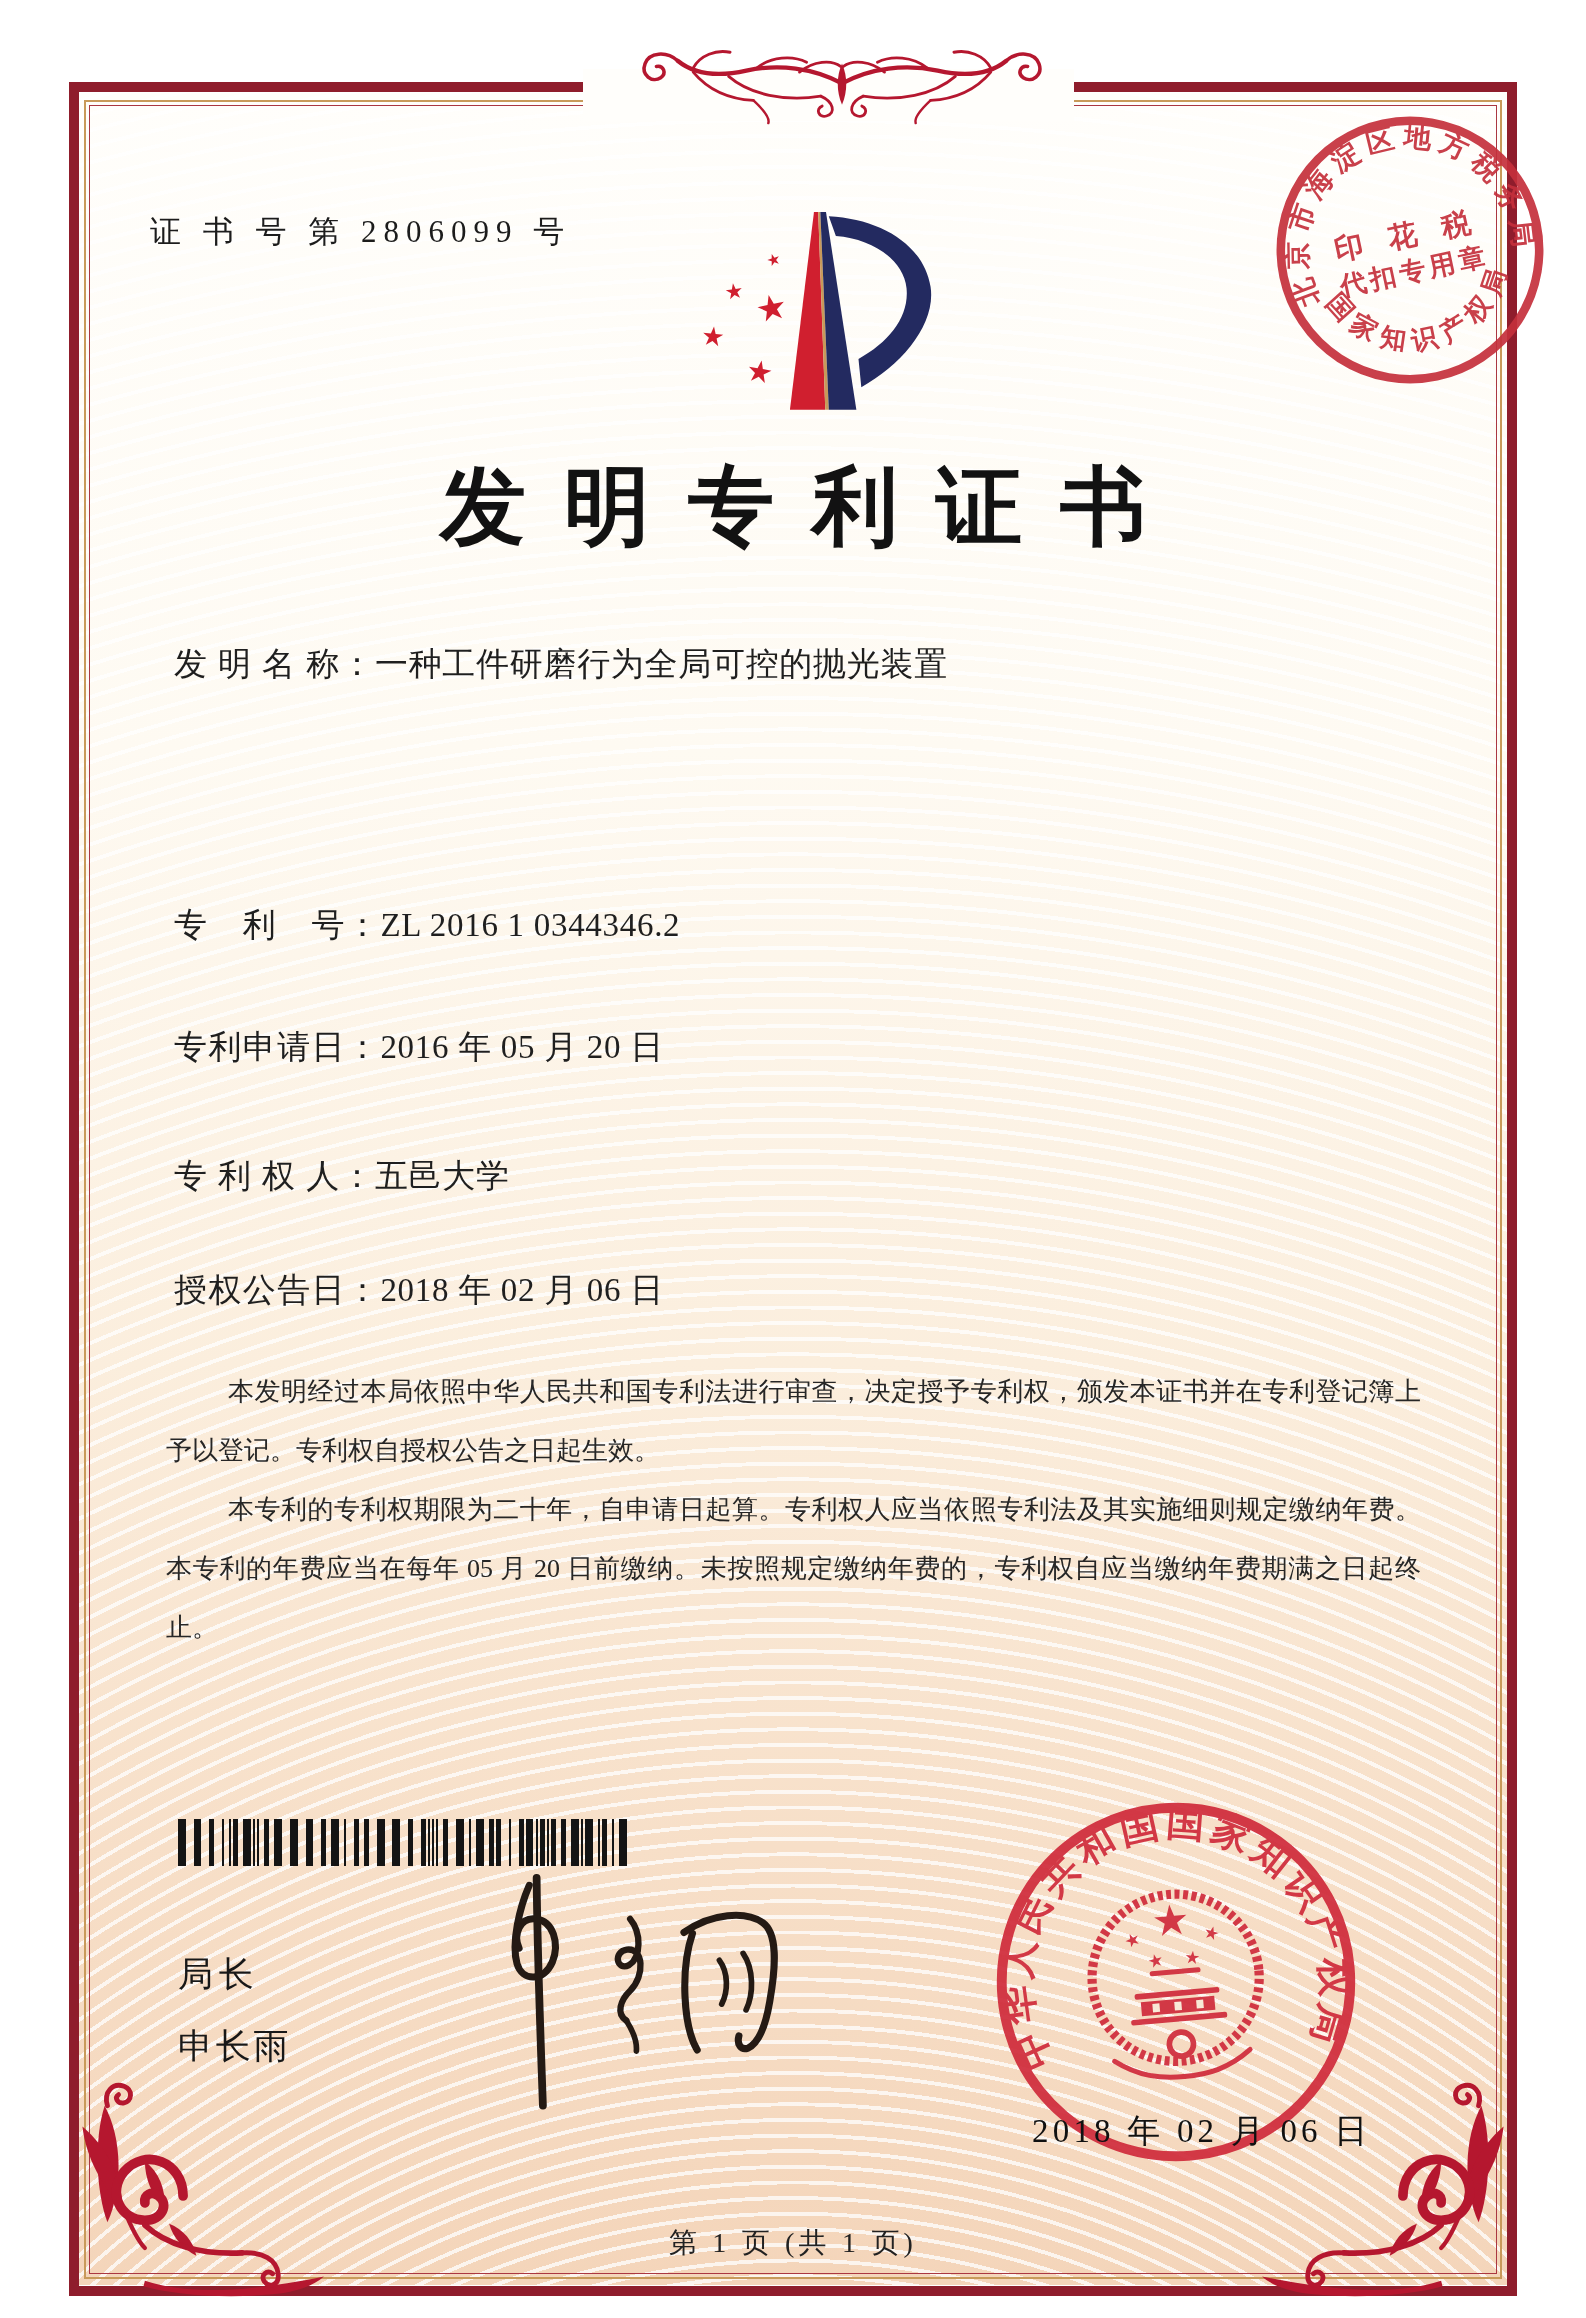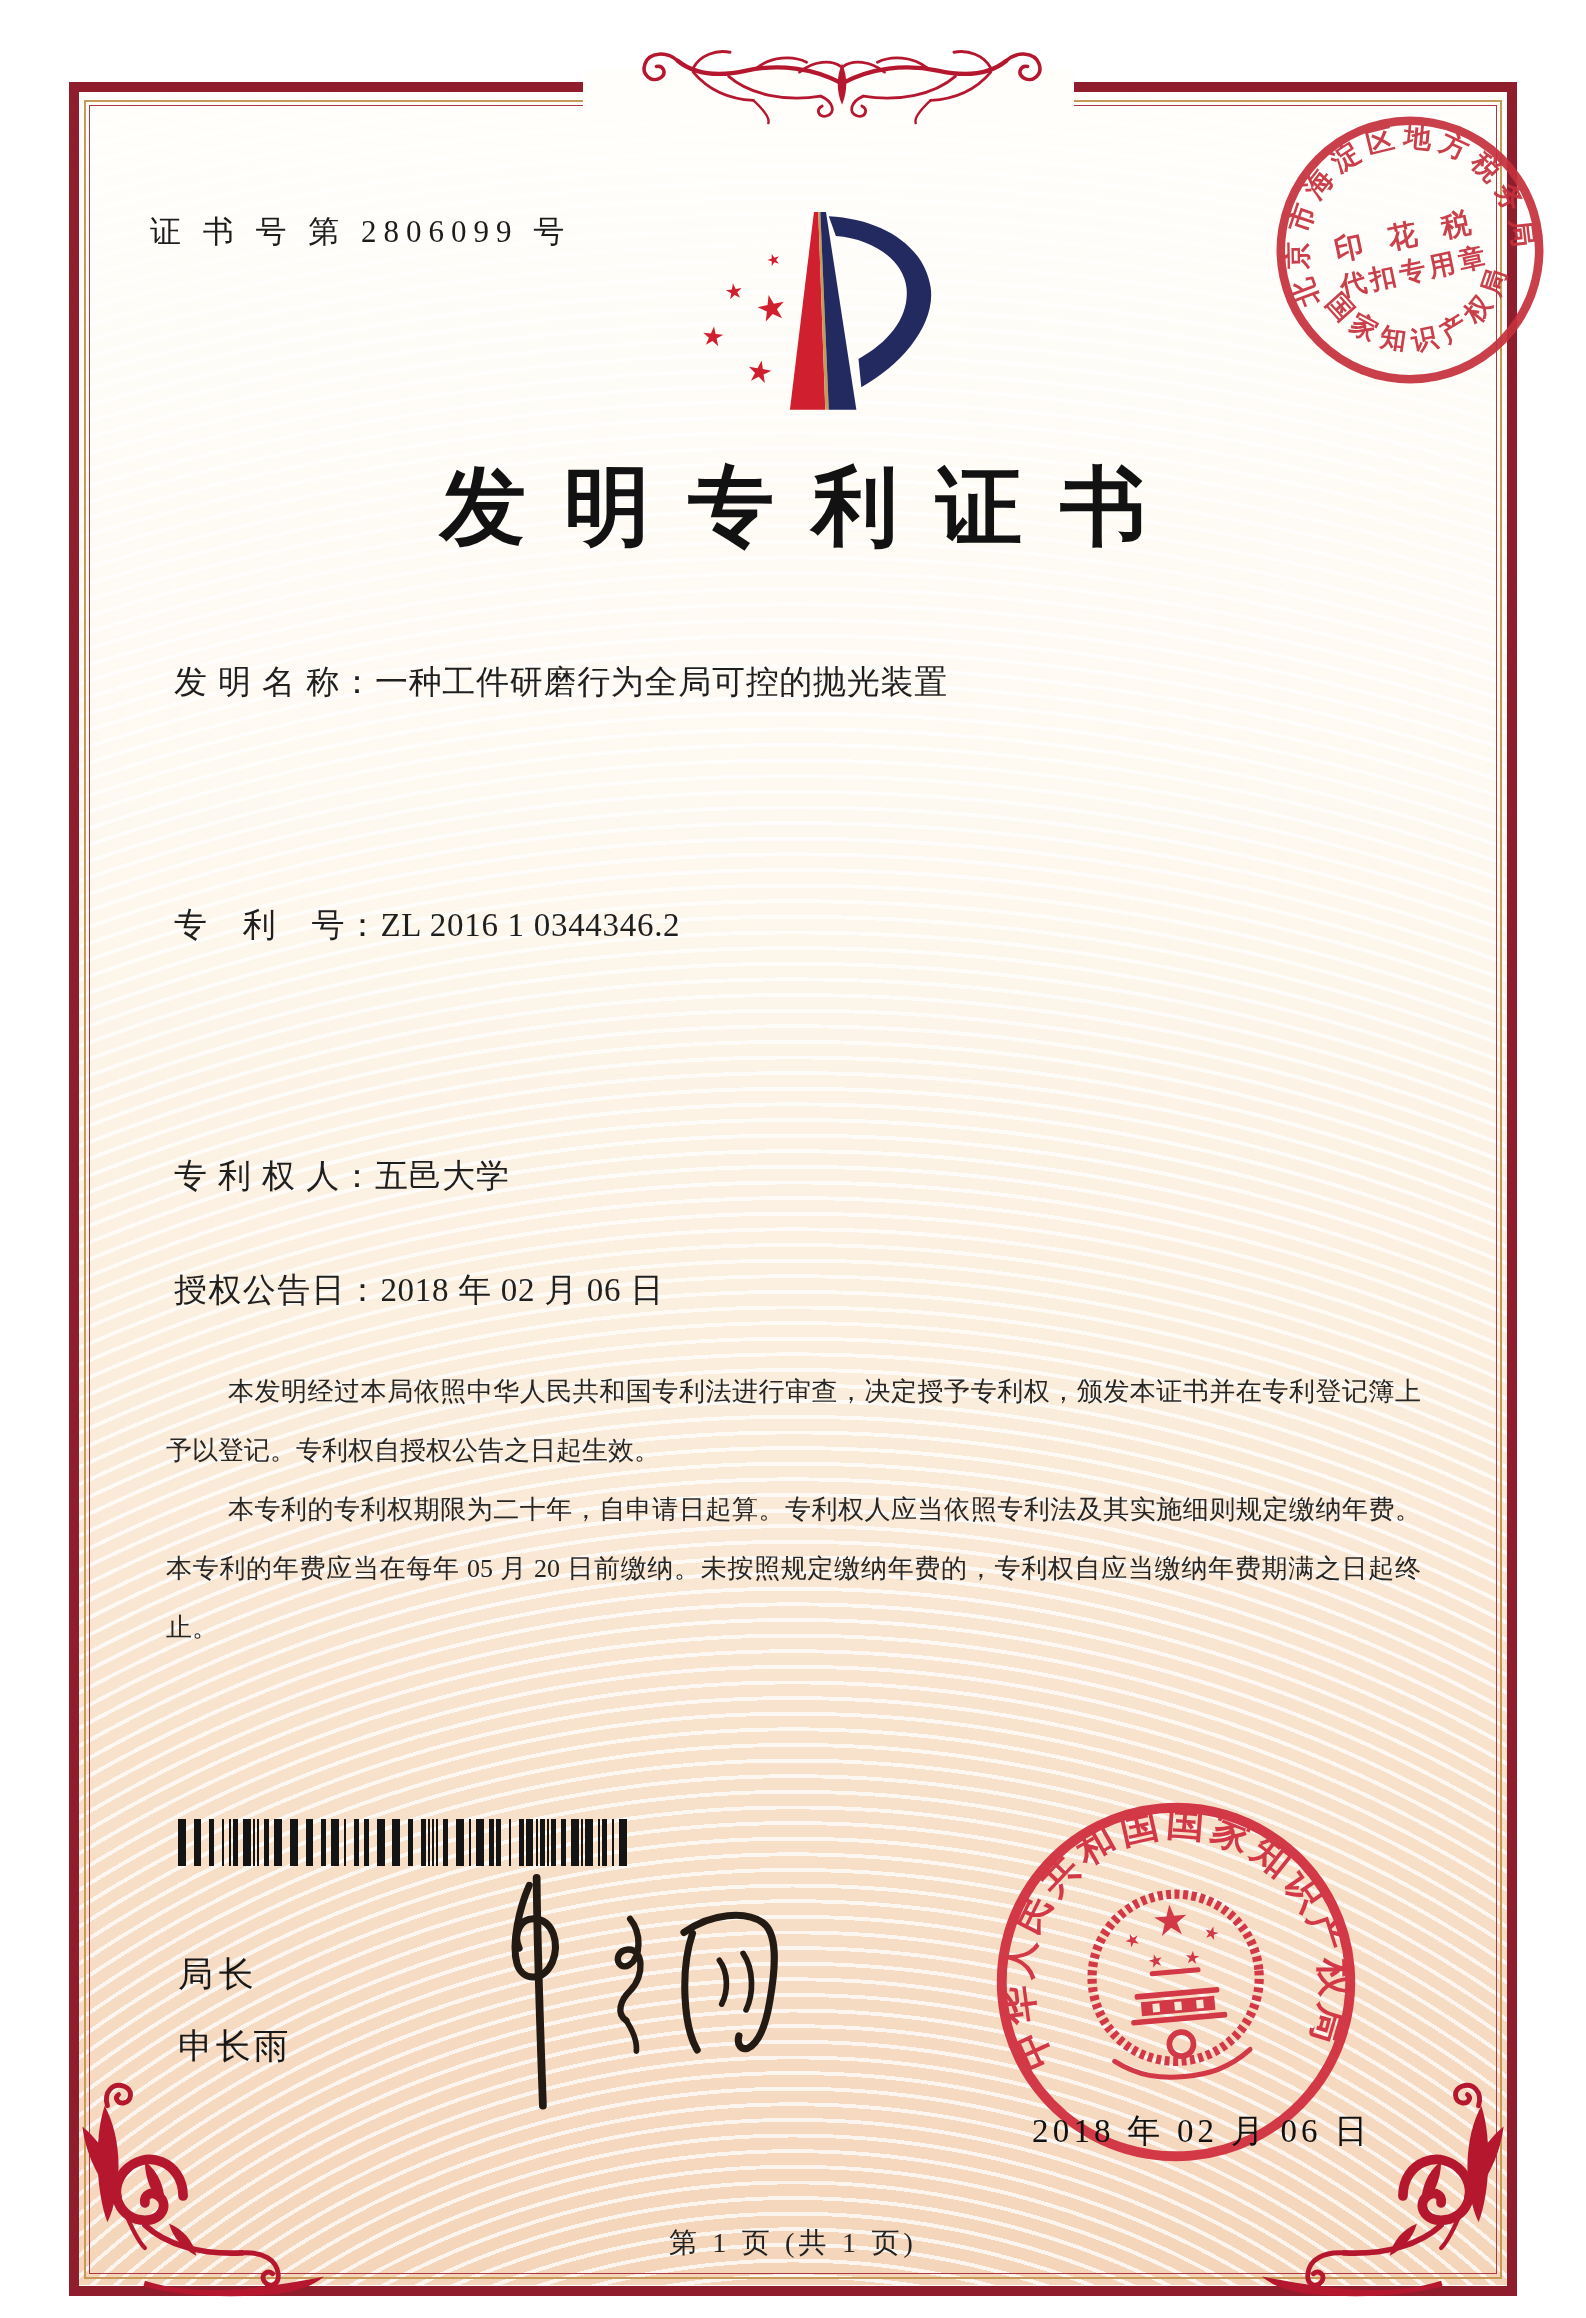--- a/index.html
+++ b/index.html
@@ -35,21 +35,21 @@
   .corner-right{left:1244px;transform:scaleX(-1);}
 
   .cert-number{position:absolute;left:150px;top:211px;font-size:31px;letter-spacing:7px;color:var(--ink);}
   .logo{position:absolute;left:697px;top:202px;width:241px;height:212px;}
   .tax-stamp{position:absolute;left:1265px;top:105px;width:290px;height:290px;transform:rotate(-12deg);opacity:.92;}
 
   .title{position:absolute;left:0;right:0;top:449px;text-align:center;font-size:86px;font-weight:bold;
          letter-spacing:38px;text-indent:38px;color:#121212;}
 
   .field-row{position:absolute;left:174px;font-size:33px;color:#1f1f1f;white-space:nowrap;}
-  .f0{top:660px;font-family:Liberation Serif, serif;} .f1{top:781px;} .f2{top:903px;} .f3{top:1025px;} .f4{top:1154px;} .f5{top:1268px;}
+  .f0{top:642px;font-family:Liberation Serif, serif;} .f1{top:781px;} .f2{top:903px;} .f3{top:1025px;} .f4{top:1154px;} .f5{top:1268px;}
   .field-label{letter-spacing:1.4px;}
   .field-value{letter-spacing:0.7px;}
 
   .body-text{position:absolute;left:166px;width:1255px;top:1362px;color:#262626;}
   .body-text p{font-size:26px;line-height:59px;text-align:justify;text-indent:62px;}
 
   .barcode{position:absolute;left:178px;top:1819px;width:456px;height:47px;display:flex;align-items:stretch;overflow:hidden;}
   .barcode div{flex:none;height:100%;}
 
   .signer-title{position:absolute;left:178px;top:1951px;font-size:35px;letter-spacing:5.7px;color:#181818;}
@@ -160,20 +160,23 @@
     <text class="stamp-center" x="220" y="266" font-size="40" letter-spacing="6">代扣专用章</text>
   </svg>
 
   <div class="title">发明专利证书</div>
 
   <div class="field-row f0">
     <span class="field-label">发 明 名 称：</span><span class="field-value">一种工件研磨行为全局可控的抛光装置</span>
   </div>
   <div class="field-row f2">
     <span class="field-label">专　利　号：</span><span class="field-value">ZL 2016 1 0344346.2</span>
+  </div>
+  <div class="field-row f3">
+    <span class="field-label">专利申请日：</span><span class="field-value">2016 年 05 月 20 日</span>
   </div>
   <div class="field-row f4">
     <span class="field-label">专 利 权 人：</span><span class="field-value">五邑大学</span>
   </div>
   <div class="field-row f5">
     <span class="field-label">授权公告日：</span><span class="field-value">2018 年 02 月 06 日</span>
   </div>
 
   <div class="body-text">
     <p>本发明经过本局依照中华人民共和国专利法进行审查，决定授予专利权，颁发本证书并在专利登记簿上予以登记。专利权自授权公告之日起生效。</p>

